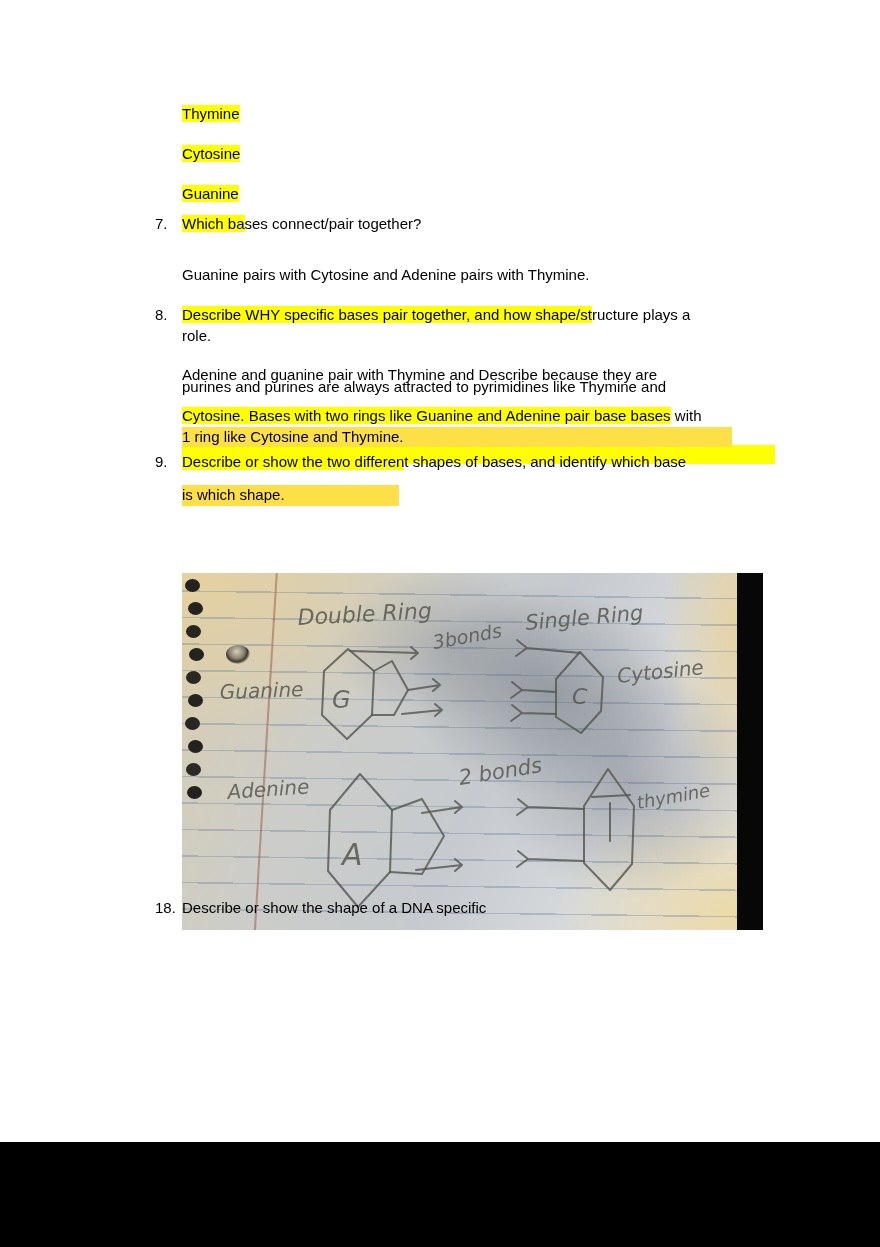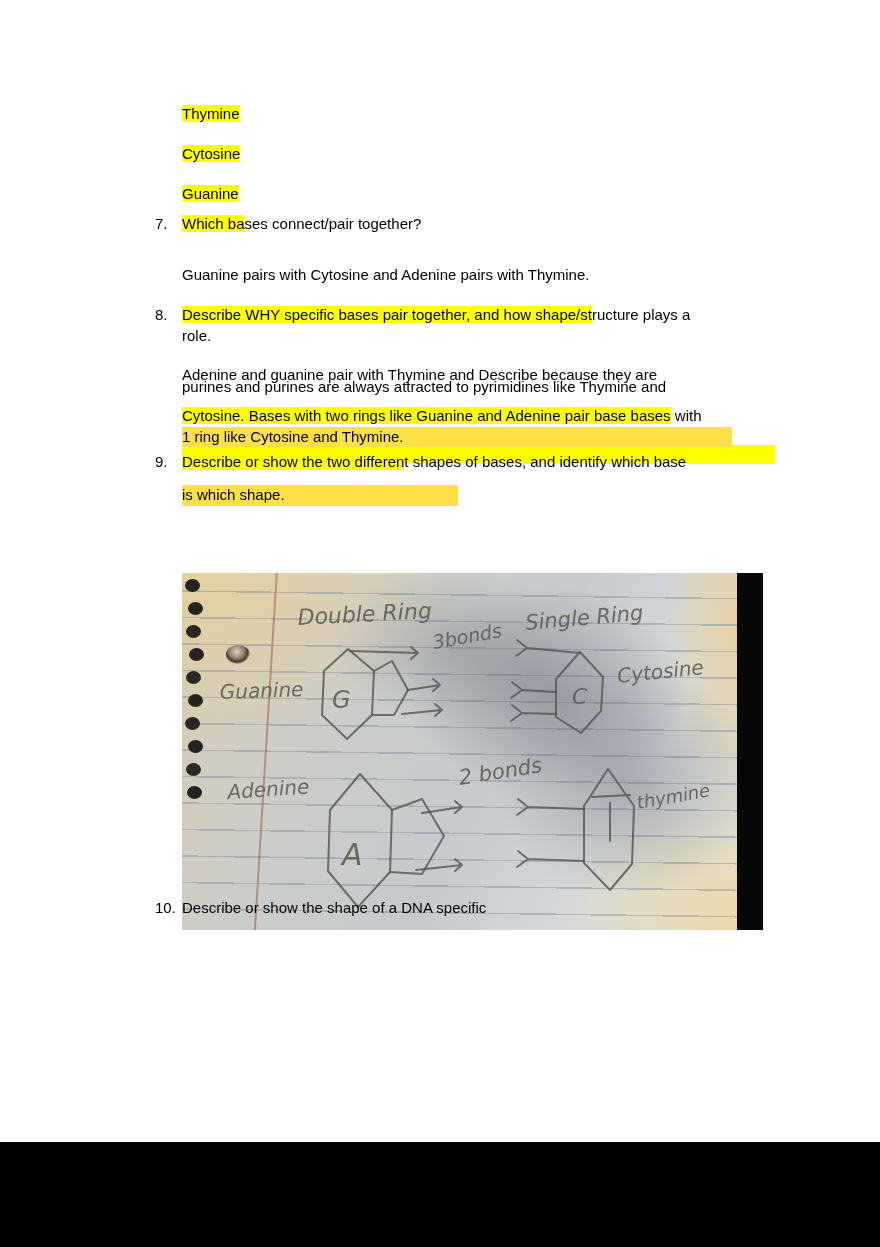--- a/index.html
+++ b/index.html
@@ -83,21 +83,21 @@
 <div class="line noNum" style="top:325.5px"><span>role.</span></div>
 
 <div class="line noNum" style="top:365px"><span>Adenine and guanine pair with Thymine and Describe because they are</span></div>
 <div class="line noNum" style="top:377px"><span>purines and purines are always attracted to pyrimidines like Thymine and</span></div>
 <div class="line noNum" style="top:406px"><span class="hl">Cytosine. Bases with two rings like Guanine and Adenine pair base bases</span><span> with</span></div>
 <div class="line noNum" style="top:426.5px"><span class="hlblock" style="width:550px">1 ring like Cytosine and Thymine.</span></div>
 
 <div id="hl-band"></div>
 
 <div class="line" style="top:452px"><span class="num">9.</span><span class="hl">Describe or show the two differen</span><span>t shapes of bases, and identify which base</span></div>
-<div class="line noNum" style="top:485px"><span class="hlblock" style="width:276px">is which shape.</span></div>
+<div class="line noNum" style="top:485px"><span class="hlblock" style="width:217px">is which shape.</span></div>
 
 <div id="photo">
   <div id="paper">
     <div id="holes"></div>
     <div id="punch-hole"></div>
     <div id="margin-line"></div>
     <svg id="diagram" width="555" height="357" viewBox="0 0 555 357">
 
       <g>
         <path d="M166,76 L192,98 L190,142 L165,166 L140,142 L142,98 Z"></path>
@@ -136,15 +136,15 @@
         <path d="M410,224 L448,222 M428,230 L428,268"></path>
         <path d="M346,234 L402,236 M346,234 L336,226 M346,234 L335,242"></path>
         <path d="M346,286 L402,288 M346,286 L336,278 M346,286 L335,294"></path>
         <text x="456" y="236" font-size="18" transform="rotate(-10 456 236)">thymine</text>
       </g>
     </svg>
   </div>
   <div id="blackbar"></div>
 </div>
 
-<div class="line" id="q10" style="top:898px"><span class="num" style="width:27px">10.</span><span>Describe or show the shape of a DNA specific</span></div>
+<div class="line" id="q10" style="top:898px"><span class="num" style="width:27px">18.</span><span>Describe or show the shape of a DNA specific</span></div>
 
 <div id="page-bottom-bar"></div>
 
 </body></html>

